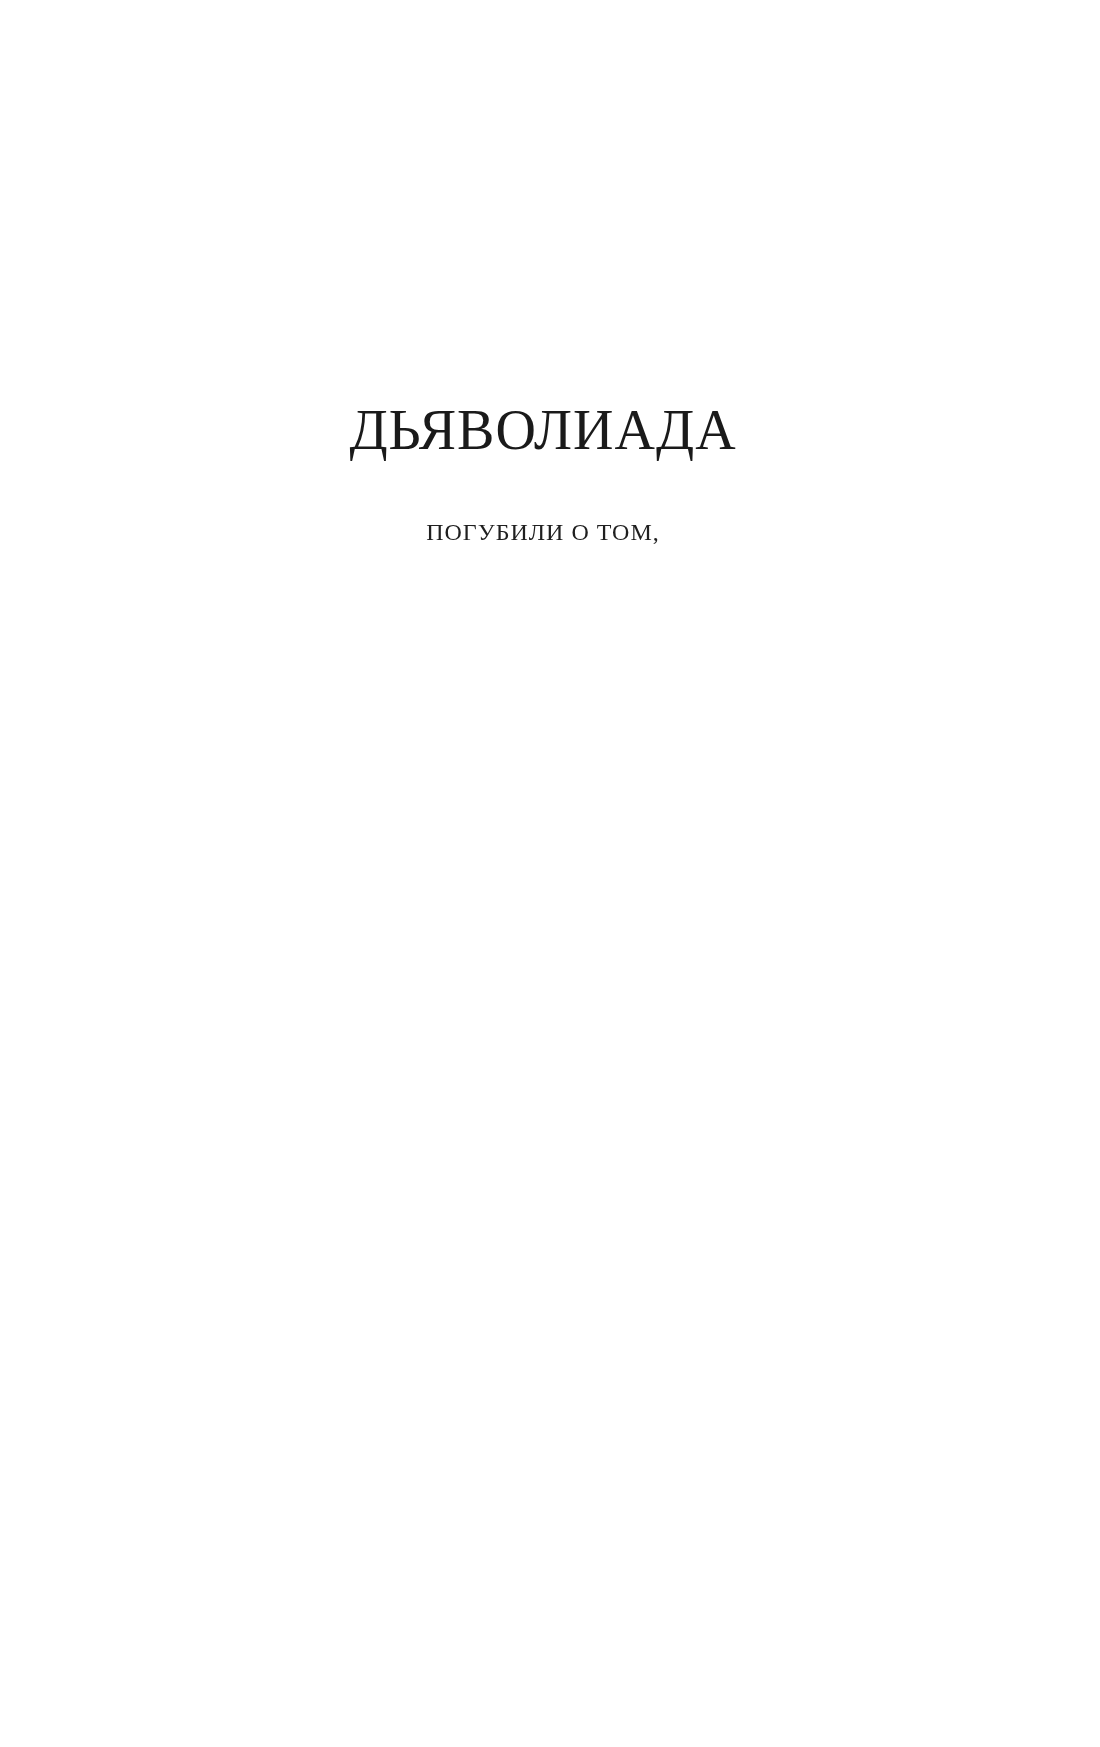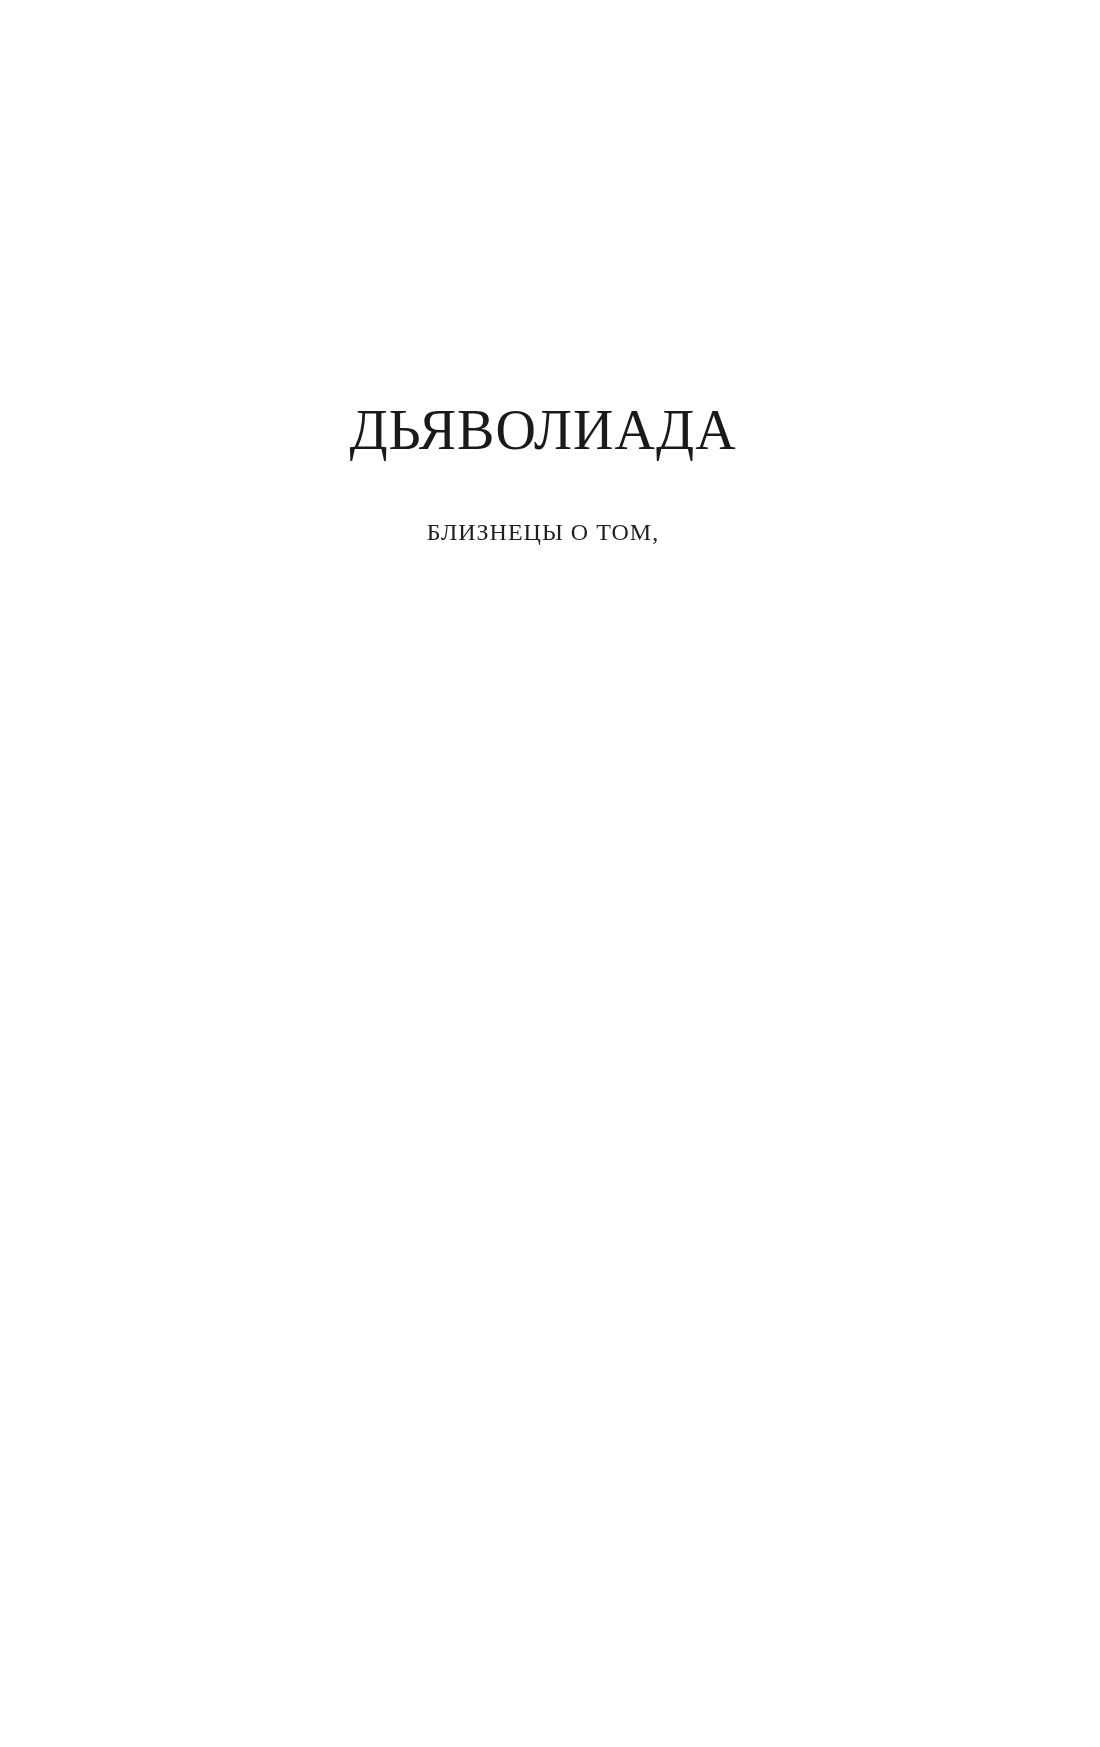--- a/index.html
+++ b/index.html
@@ -57,16 +57,16 @@
     display: block;
   }
 </style>
 </head>
 <body style="background: rgb(255, 255, 255);">
 
 <div class="page" style="color: rgb(26, 26, 26);">
   <div class="title-block">
     <h1 class="book-title">ДЬЯВОЛИАДА</h1>
     <p class="book-subtitle">
-      <span class="subtitle-line">БЛИЗНЕЦЫ О ТОМ,</span>
+      <span class="subtitle-line">ПОГУБИЛИ О ТОМ,</span>
     </p>
   </div>
 </div>
 
 </body></html>

